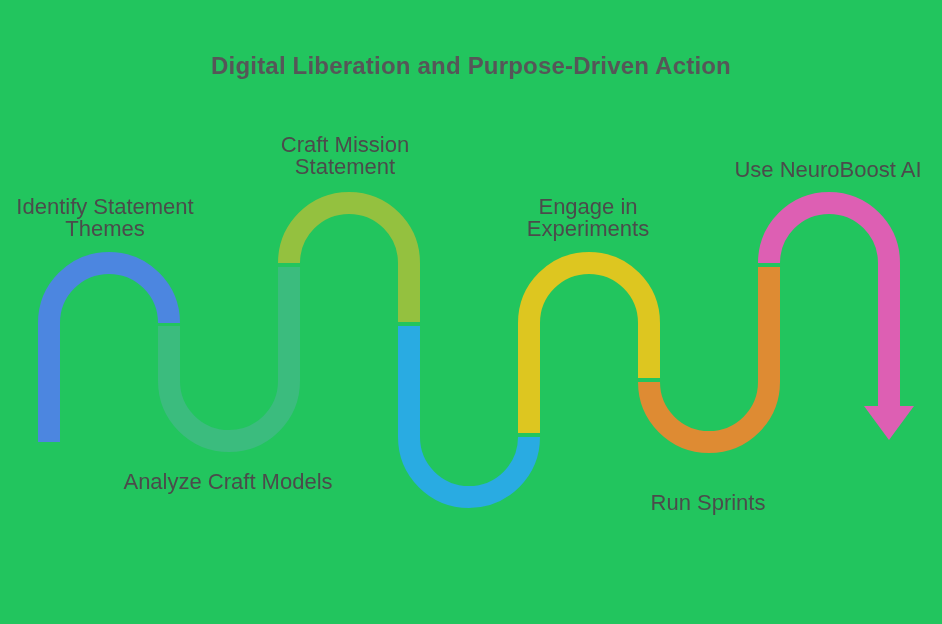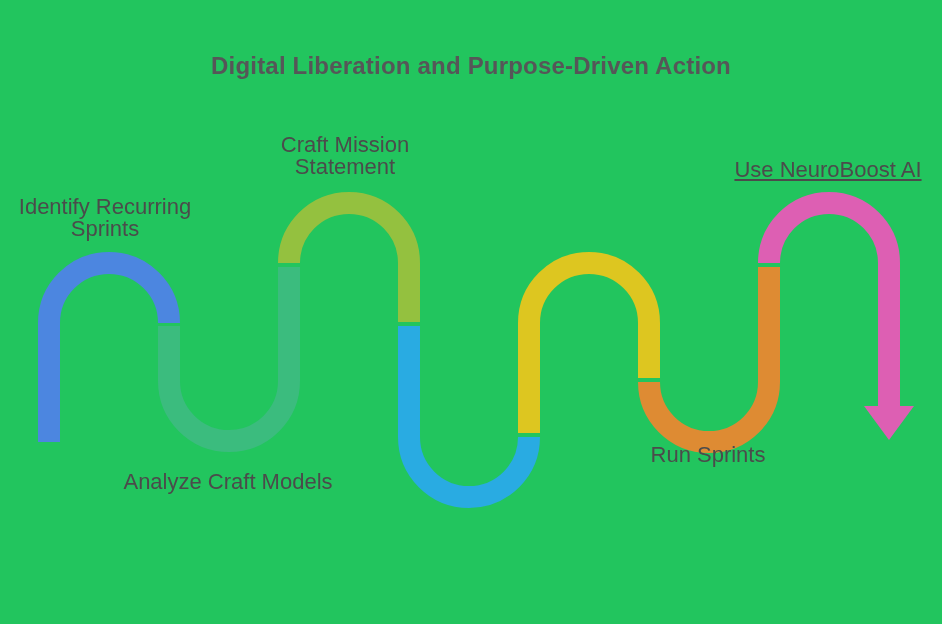--- a/index.html
+++ b/index.html
@@ -42,22 +42,22 @@
     position: absolute;
     font-size: 22px;
     line-height: 22px;
     text-align: center;
   }
   .label-1 { left: 10px;  top: 196px; width: 190px; }
   .label-2 { left: 118px; top: 471px; width: 220px; }
   .label-3 { left: 270px; top: 134px; width: 150px; }
   .label-4 { left: 381px; top: 530px; width: 170px; }
   .label-5 { left: 523px; top: 196px; width: 130px; }
-  .label-6 { left: 628px; top: 444px; width: 160px; }
-  .label-7 { left: 718px; top: 159px; width: 220px; text-decoration: underline; }
+  .label-6 { left: 628px; top: 492px; width: 160px; }
+  .label-7 { left: 718px; top: 159px; width: 220px; }
 </style>
 </head>
 <body>
 
 <div class="canvas">
 
   <h1 class="title" style="color: rgb(86, 86, 88);">Digital Liberation and Purpose-Driven Action</h1>
 
   <svg class="snake" viewBox="0 0 942 624" xmlns="http://www.w3.org/2000/svg">
 
@@ -71,25 +71,26 @@
 
     <path class="seg" d="M 529 433 L 529 323 A 60 60 0 0 1 649 323 L 649 378" stroke="#ddc620"></path>
 
     <path class="seg" d="M 649 382 A 60 60 0 0 0 769 382 L 769 267" stroke="#de8b33"></path>
 
     <path class="seg" d="M 769 263 A 60 60 0 0 1 889 263 L 889 406" stroke="#dd5fb3"></path>
 
     <polygon points="864,406 914,406 889,440" fill="#dd5fb3"></polygon>
   </svg>
 
-  <div class="step-label label-1" style="color: rgb(75, 75, 75);">Identify Recurring Sprints</div>
+  <div class="step-label label-1" style="color: rgb(75, 75, 75);">Identify Statement Themes</div>
 
   <div class="step-label label-2" style="color: rgb(75, 75, 75);">Analyze Craft Models</div>
 
   <div class="step-label label-3" style="color: rgb(75, 75, 75);">Craft Mission Statement</div>
 
 
+  <div class="step-label label-5" style="color: rgb(75, 75, 75);">Engage in Experiments</div>
 
   <div class="step-label label-6" style="color: rgb(75, 75, 75);">Run Sprints</div>
 
   <div class="step-label label-7" style="color: rgb(75, 75, 75);">Use NeuroBoost AI</div>
 
 </div>
 
 </body></html>

